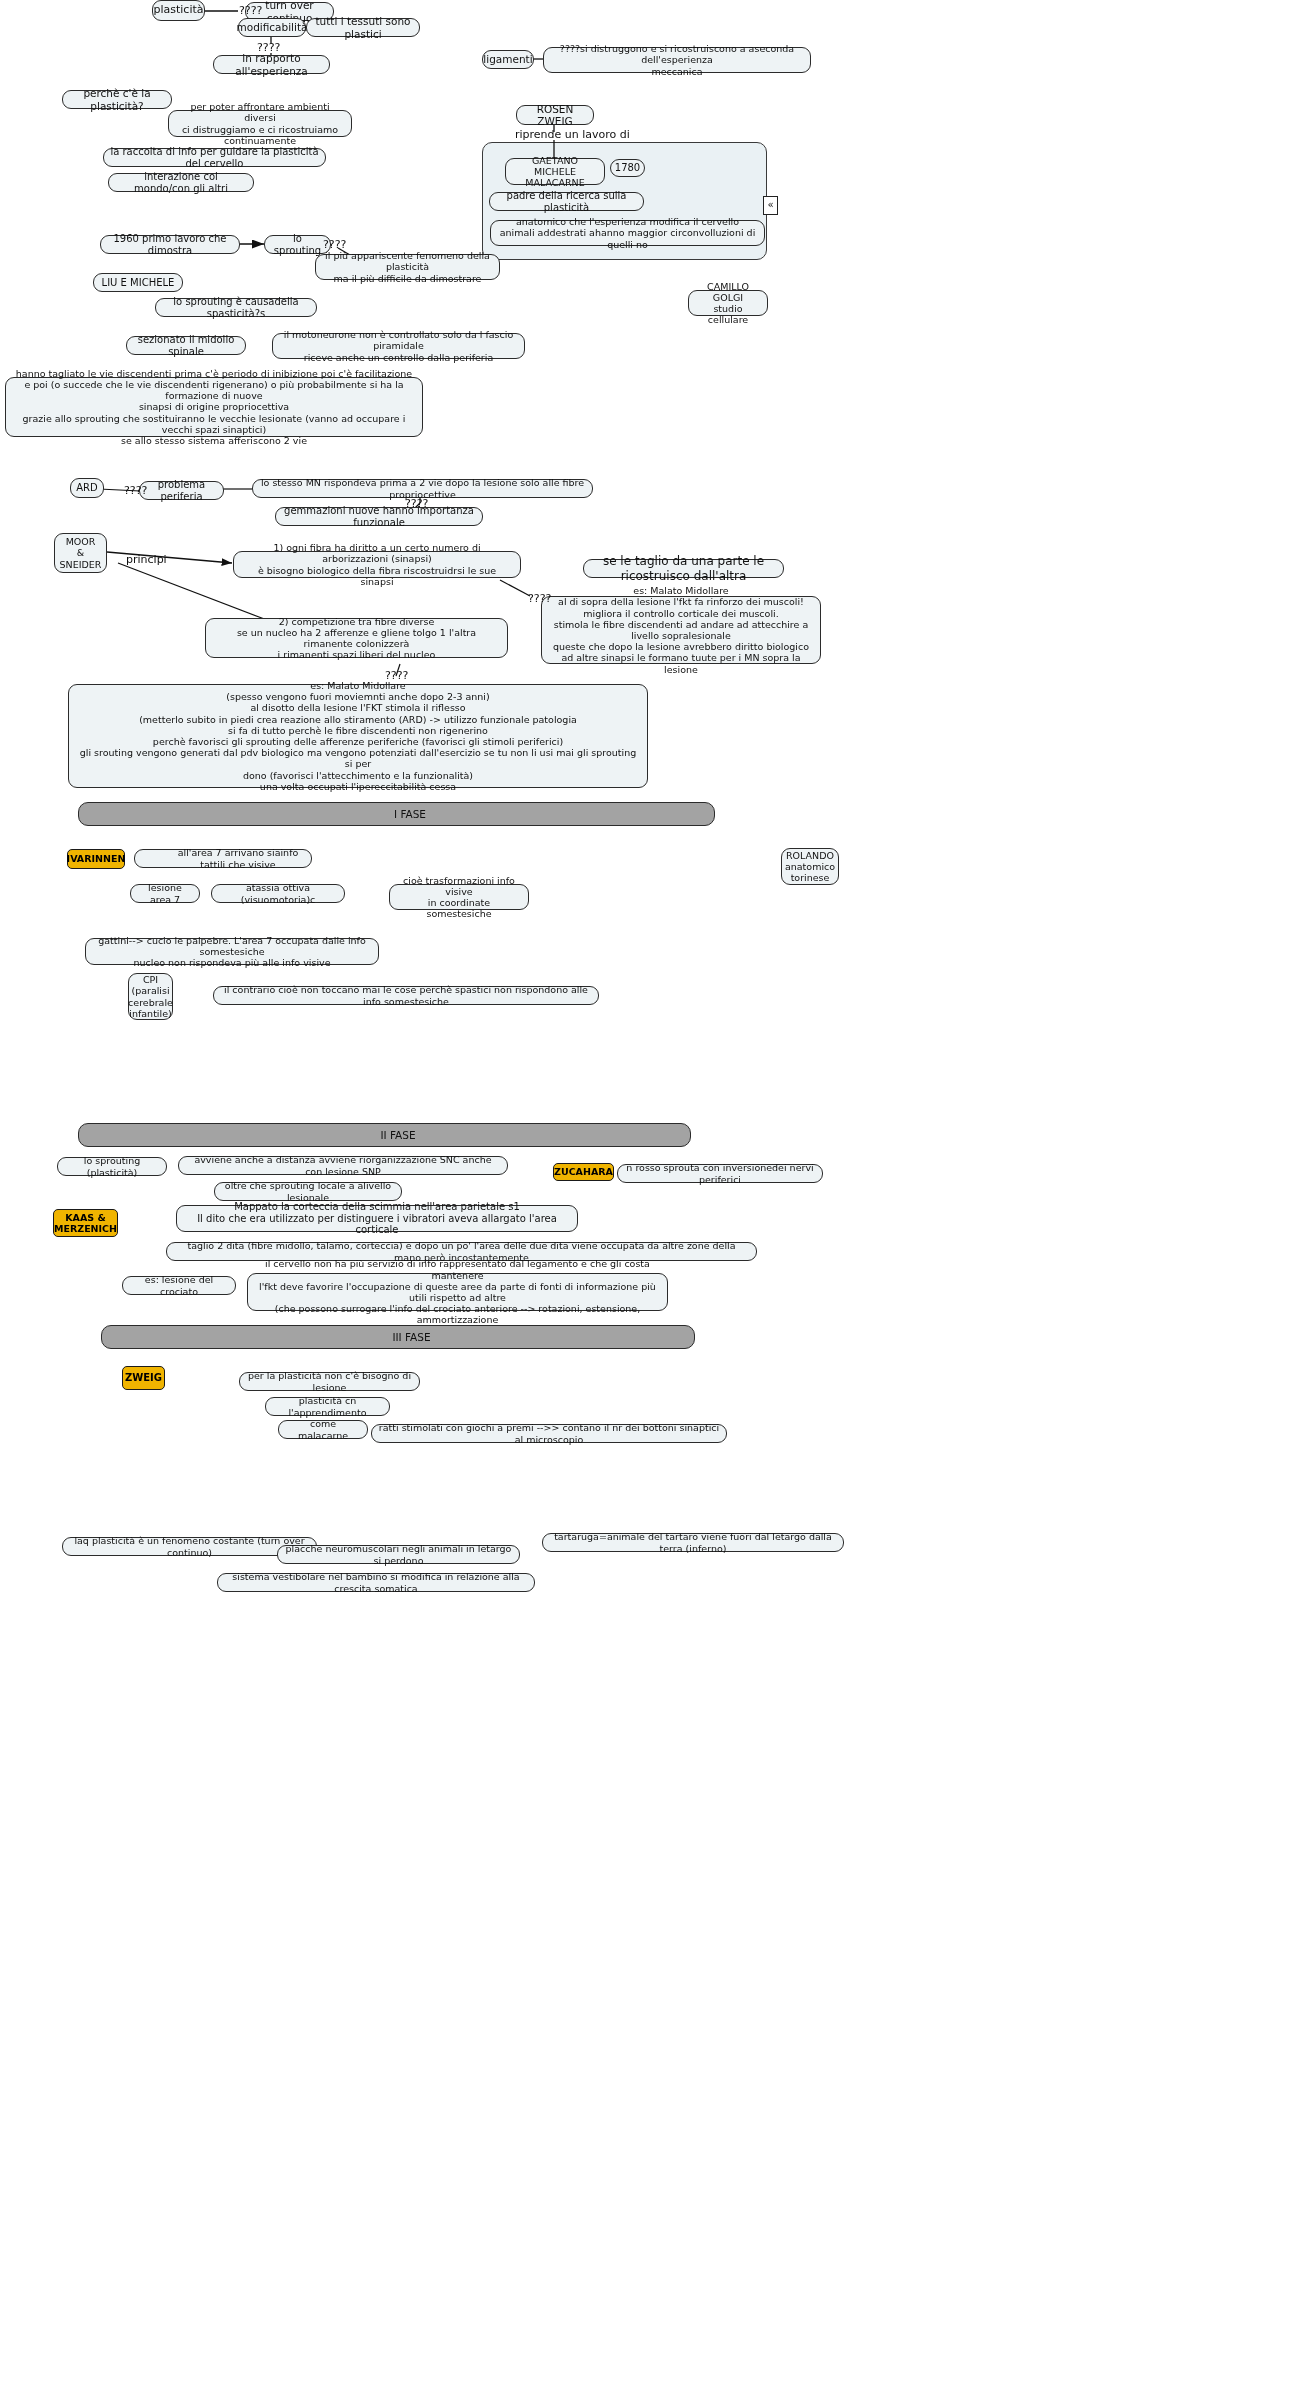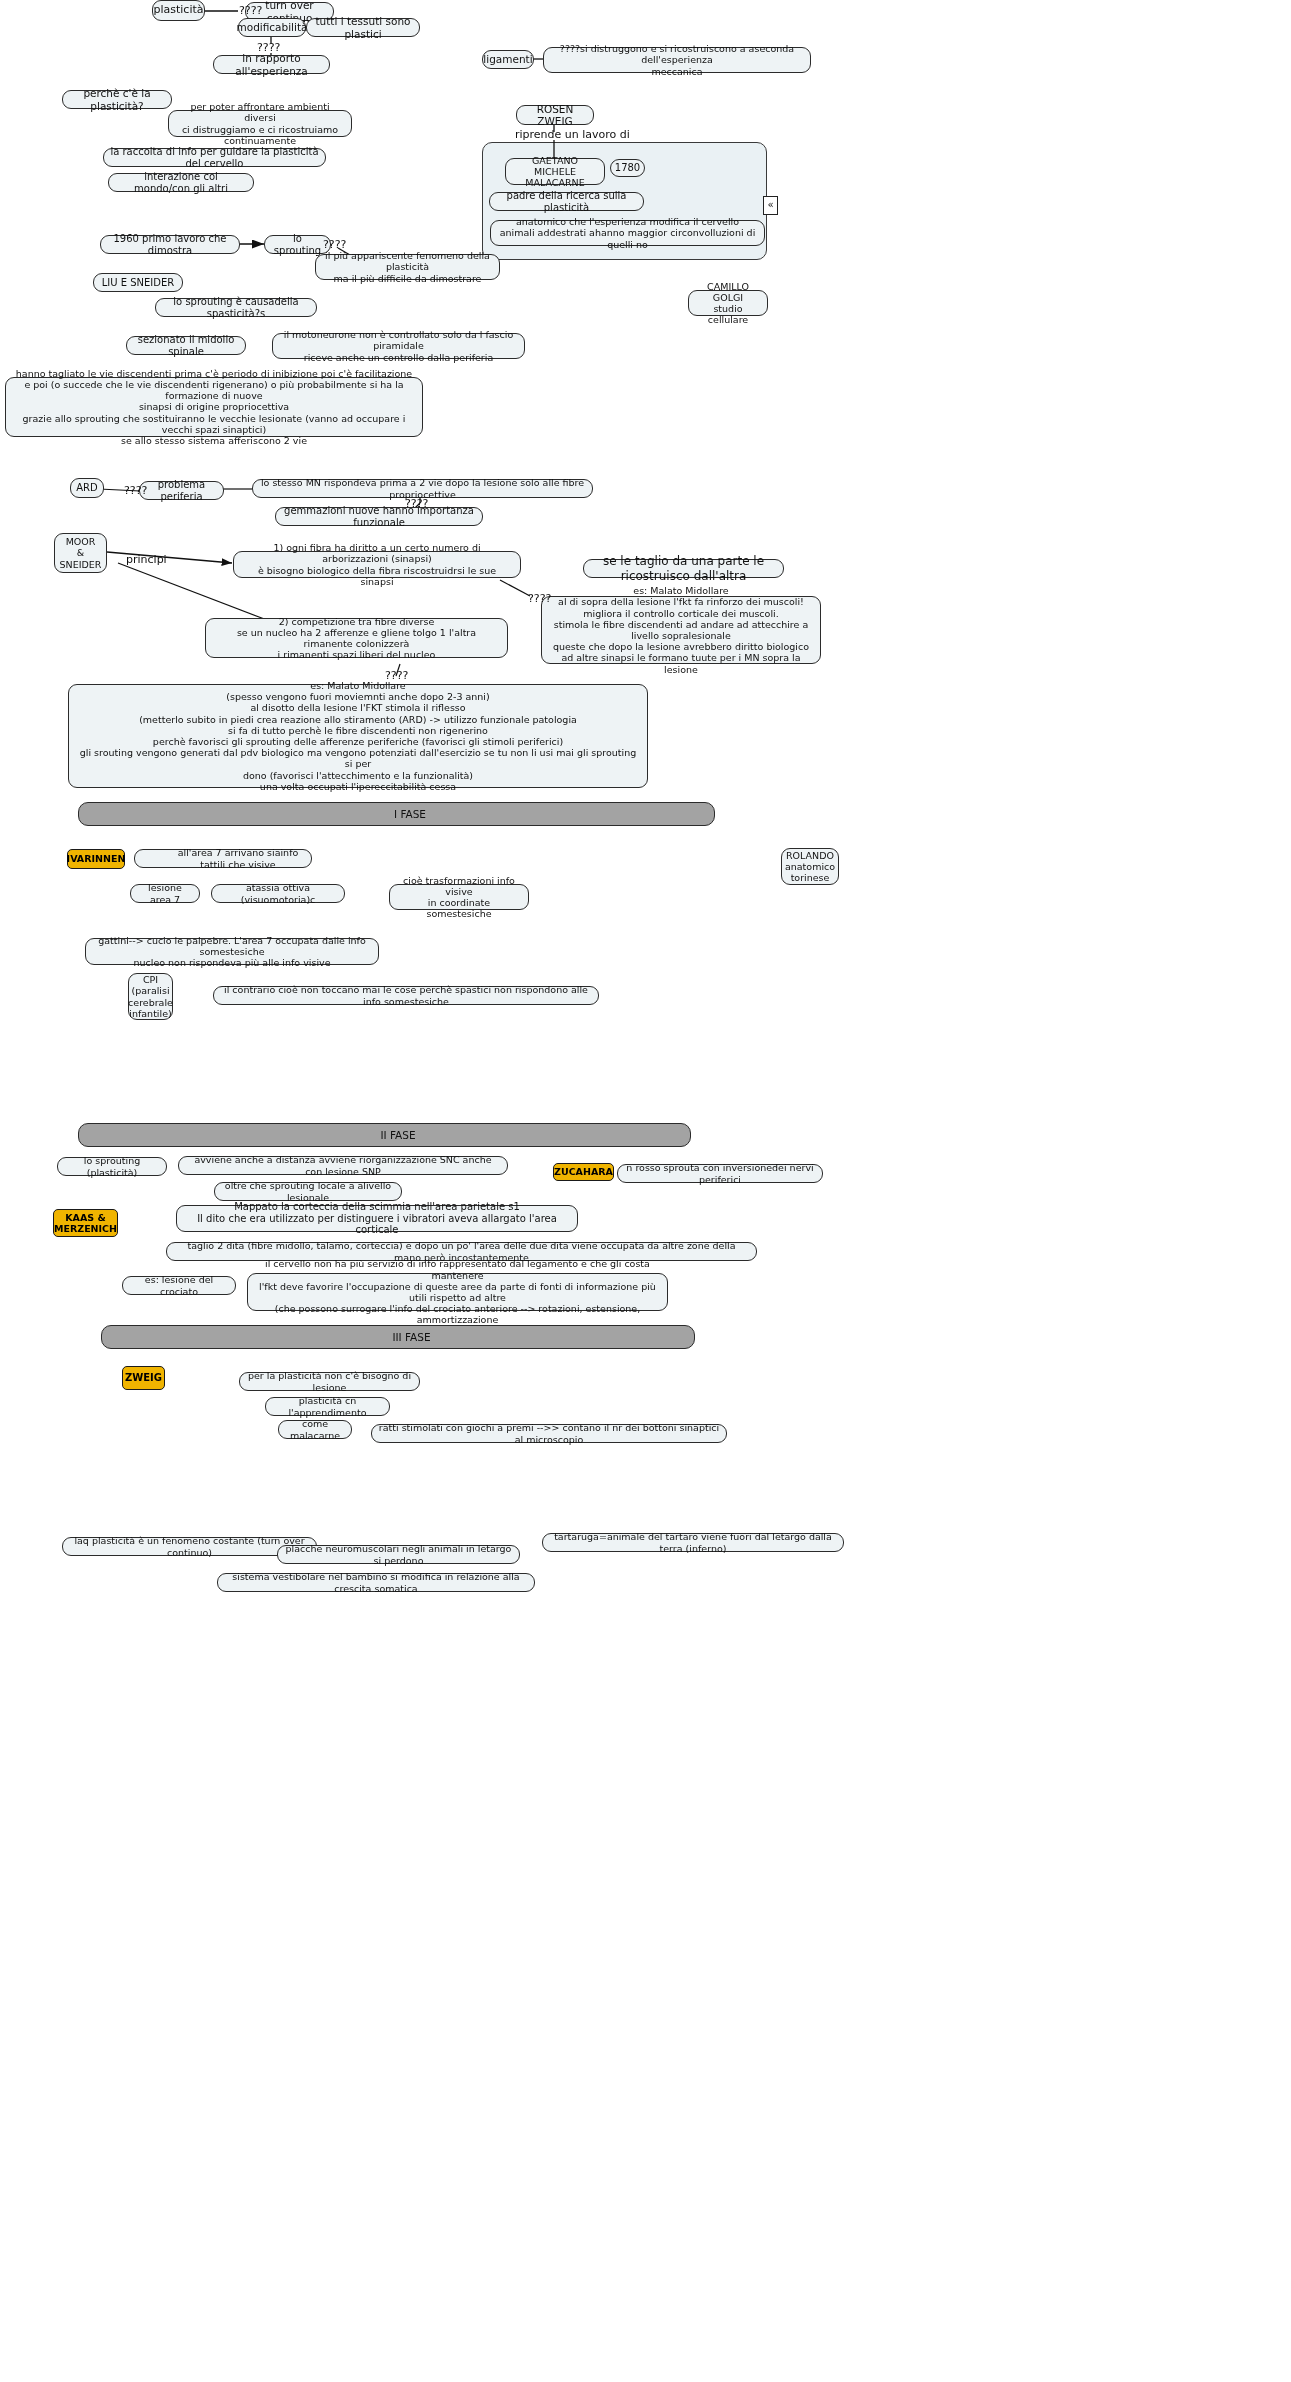--- a/index.html
+++ b/index.html
@@ -147,21 +147,21 @@
   <div class="node" style="left:489px;top:192px;width:155px;height:19px;font-size:10px;">padre della ricerca sulla plasticità</div>
   <div class="node" style="left:490px;top:220px;width:275px;height:26px;font-size:9.5px;">anatomico che l'esperienza modifica il cervello
 animali addestrati ahanno maggior circonvolluzioni di quelli no</div>
   <div class="collapse" style="left:763px;top:196px;">«</div>
 
   <div class="node" style="left:100px;top:235px;width:140px;height:19px;font-size:10px;">1960 primo lavoro che dimostra</div>
   <div class="node" style="left:264px;top:235px;width:67px;height:19px;font-size:10px;">lo sprouting</div>
   <div class="lbl" style="left:323px;top:238px;">????</div>
   <div class="node" style="left:315px;top:254px;width:185px;height:26px;font-size:9.5px;">il più appariscente fenomeno della plasticità
 ma il più difficile da dimostrare</div>
-  <div class="node" style="left:93px;top:273px;width:90px;height:19px;font-size:10px;">LIU E SNEIDER</div>
+  <div class="node" style="left:93px;top:273px;width:90px;height:19px;font-size:10px;">LIU E MICHELE</div>
   <div class="node" style="left:155px;top:298px;width:162px;height:19px;font-size:10px;">lo sprouting è causadella spasticità?s</div>
   <div class="node" style="left:688px;top:290px;width:80px;height:26px;font-size:9.5px;">CAMILLO GOLGI
 studio cellulare</div>
 
   <div class="node" style="left:126px;top:336px;width:120px;height:19px;font-size:10px;">sezionato il midollo spinale</div>
   <div class="node" style="left:272px;top:333px;width:253px;height:26px;font-size:9.5px;">il motoneurone non è controllato solo da l fascio piramidale
 riceve anche un controllo dalla periferia</div>
 
   <div class="node" style="left:5px;top:377px;width:418px;height:60px;font-size:9.5px;">hanno tagliato le vie discendenti prima c'è periodo di inibizione poi c'è facilitazione
 e poi (o succede che le vie discendenti rigenerano) o più probabilmente si ha la formazione di nuove
@@ -243,21 +243,21 @@
   <div class="node" style="left:122px;top:1246px;width:114px;height:19px;font-size:9.5px;margin-top:30px;">es: lesione del crociato</div>
   <div class="node" style="left:247px;top:1273px;width:421px;height:38px;font-size:9.5px;">il cervello non ha più servizio di info rappresentato dal legamento e che gli costa mantenere
 l'fkt deve favorire l'occupazione di queste aree da parte di fonti di informazione più utili rispetto ad altre
 (che possono surrogare l'info del crociato anteriore --&gt; rotazioni, estensione, ammortizzazione</div>
 
   <div class="node phase" style="left:101px;top:1325px;width:594px;height:24px;font-size:10.5px;">III FASE</div>
 
   <div class="node yellow" style="left:122px;top:1366px;width:43px;height:24px;font-size:10px;">ZWEIG</div>
   <div class="node" style="left:239px;top:1372px;width:181px;height:19px;font-size:9.5px;">per la plasticità non c'è bisogno di lesione</div>
   <div class="node" style="left:265px;top:1397px;width:125px;height:19px;font-size:9.5px;">plasticità cn l'apprendimento</div>
-  <div class="node" style="left:278px;top:1420px;width:74px;height:19px;font-size:9.5px;">come malacarne</div>
+  <div class="node" style="left:278px;top:1420px;width:90px;height:19px;font-size:9.5px;">come malacarne</div>
   <div class="node" style="left:371px;top:1424px;width:356px;height:19px;font-size:9.5px;">ratti stimolati con giochi a premi --&gt;&gt; contano il nr dei bottoni sinaptici al microscopio</div>
 
 
   <div class="node" style="left:62px;top:1537px;width:255px;height:19px;font-size:9.5px;">laq plasticità è un fenomeno costante (turn over continuo)</div>
   <div class="node" style="left:277px;top:1545px;width:243px;height:19px;font-size:9.5px;">placche neuromuscolari negli animali in letargo si perdono</div>
   <div class="node" style="left:542px;top:1533px;width:302px;height:19px;font-size:9.5px;">tartaruga=animale del tartaro viene fuori dal letargo dalla terra (inferno)</div>
   <div class="node" style="left:217px;top:1573px;width:318px;height:19px;font-size:9.5px;">sistema vestibolare nel bambino si modifica in relazione alla crescita somatica</div>
 
 </div>
 

